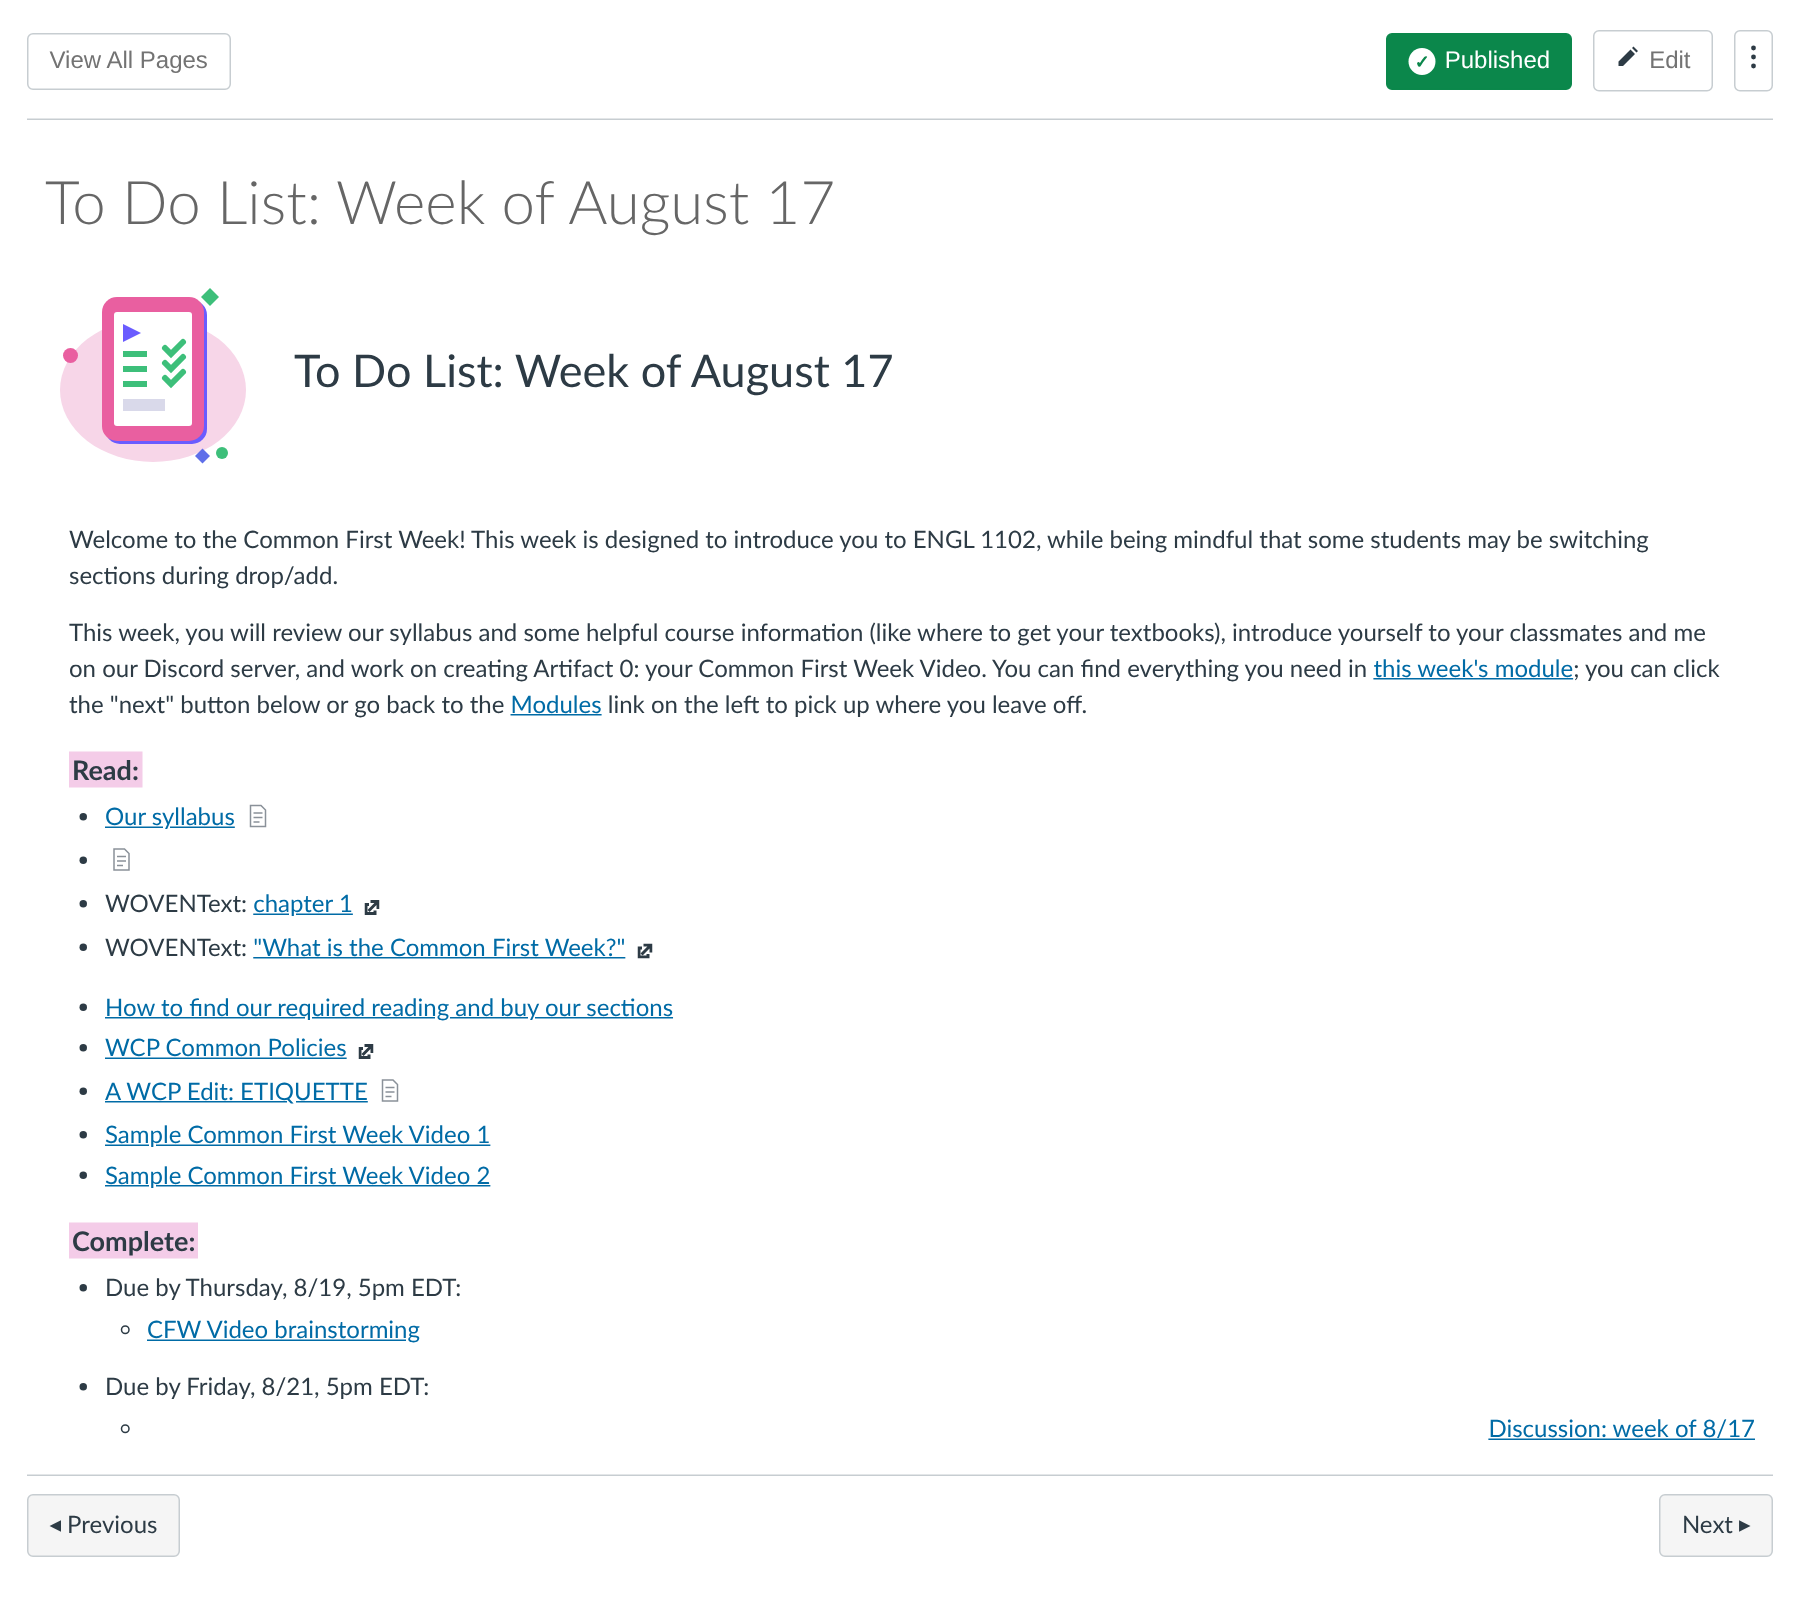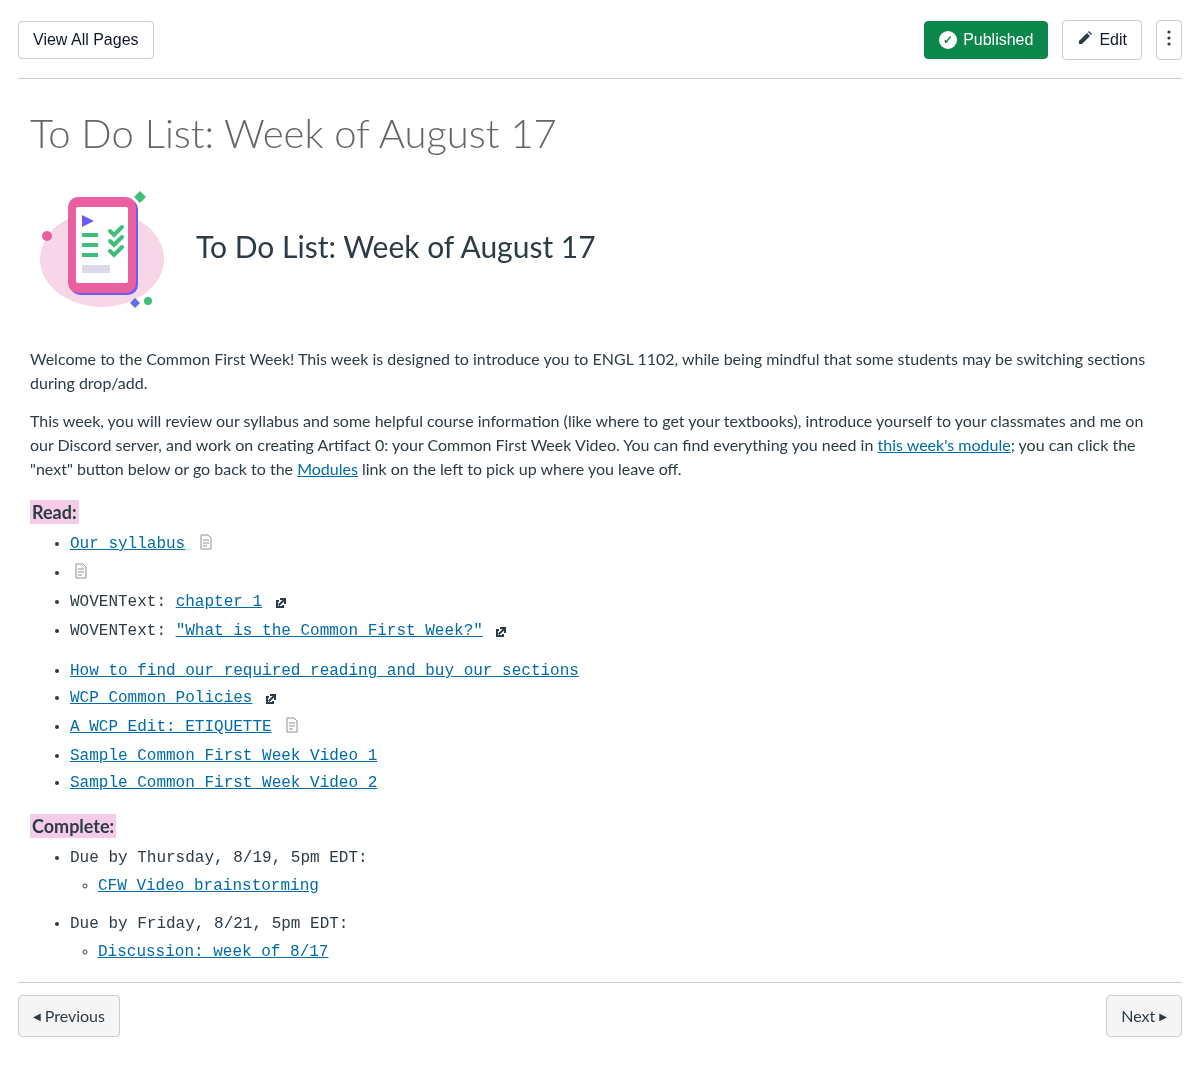--- a/index.html
+++ b/index.html
@@ -19,21 +19,21 @@
     padding-bottom: 18px;
     border-bottom: 1px solid #c7cdd1;
   }
   .btn {
     display: inline-flex;
     align-items: center;
     padding: 9px 14px;
     border: 1px solid #c7cdd1;
     border-radius: 4px;
     background: #f5f5f5;
-    color: #0f172a;
+    color: #737373;
     font-size: 16px;
     cursor: pointer;
     gap: 6px;
   }
   .btn.flat { background: #fff; }
   .spacer { flex: 1; }
   .btn.published {
     background: #0b874b;
     border-color: #0b874b;
     color: #fff;
@@ -59,32 +59,32 @@
     align-items: center;
     gap: 16px;
     margin: 18px 0 36px 0;
   }
   .hero-title {
     font-size: 30px;
     font-weight: 400;
     color: #2d3b45;
   }
   .hero-img { width: 150px; height: 130px; flex-shrink: 0; }
-  p { margin: 14px 0; }
+  p { margin: 14px 16px; }
   a { color: #006ba6; text-decoration: underline; }
   .hl {
     background: #f4cce8;
     font-weight: 700;
     font-size: 18px;
     padding: 1px 2px;
   }
-  .section-h { margin: 18px 0 6px 0; }
+  .section-h { margin: 18px 0 6px 16px; }
   ul { margin: 4px 0 14px 0; padding-left: 40px; }
   ul ul { padding-left: 28px; }
-  li { margin: 3px 0; font-family: Liberation Mono, monospace; }
+  li { margin: 3px 0; }
   li::marker { color: #2d3b45; }
   .ext-icon, .doc-icon {
     display: inline-block;
     vertical-align: -2px;
     margin-left: 4px;
   }
   .doc-icon svg { width: 14px; height: 16px; }
   .ext-icon svg { width: 10px; height: 10px; }
   .nav-footer {
     display: flex;
@@ -203,21 +203,21 @@
           </svg></span></li>
       <li><a href="#">Sample Common First Week Video 1</a></li>
       <li><a href="#">Sample Common First Week Video 2</a></li>
     </ul>
 
   <div class="section-h"><span class="hl">Complete:</span></div>
   <ul>
       <li><span>Due by Thursday, 8/19, 5pm EDT:</span><ul style="list-style: circle;">
           <li><a href="#">CFW Video brainstorming</a></li>
         </ul></li>
-      <li><span>Due by Friday, 8/21, 5pm EDT:</span><ul style="list-style: circle;">
+      <li><span>Due by Friday, 8/21, 5pm EDT:</span><ul style="list-style: circle; text-align: right;">
           <li><a href="#">Discussion: week of 8/17</a></li>
         </ul></li>
     </ul>
 
 </div>
 
 <div class="nav-footer">
   <a class="nav-btn" href="#">
     <span class="tri">◀</span>
     <span>Previous</span>

